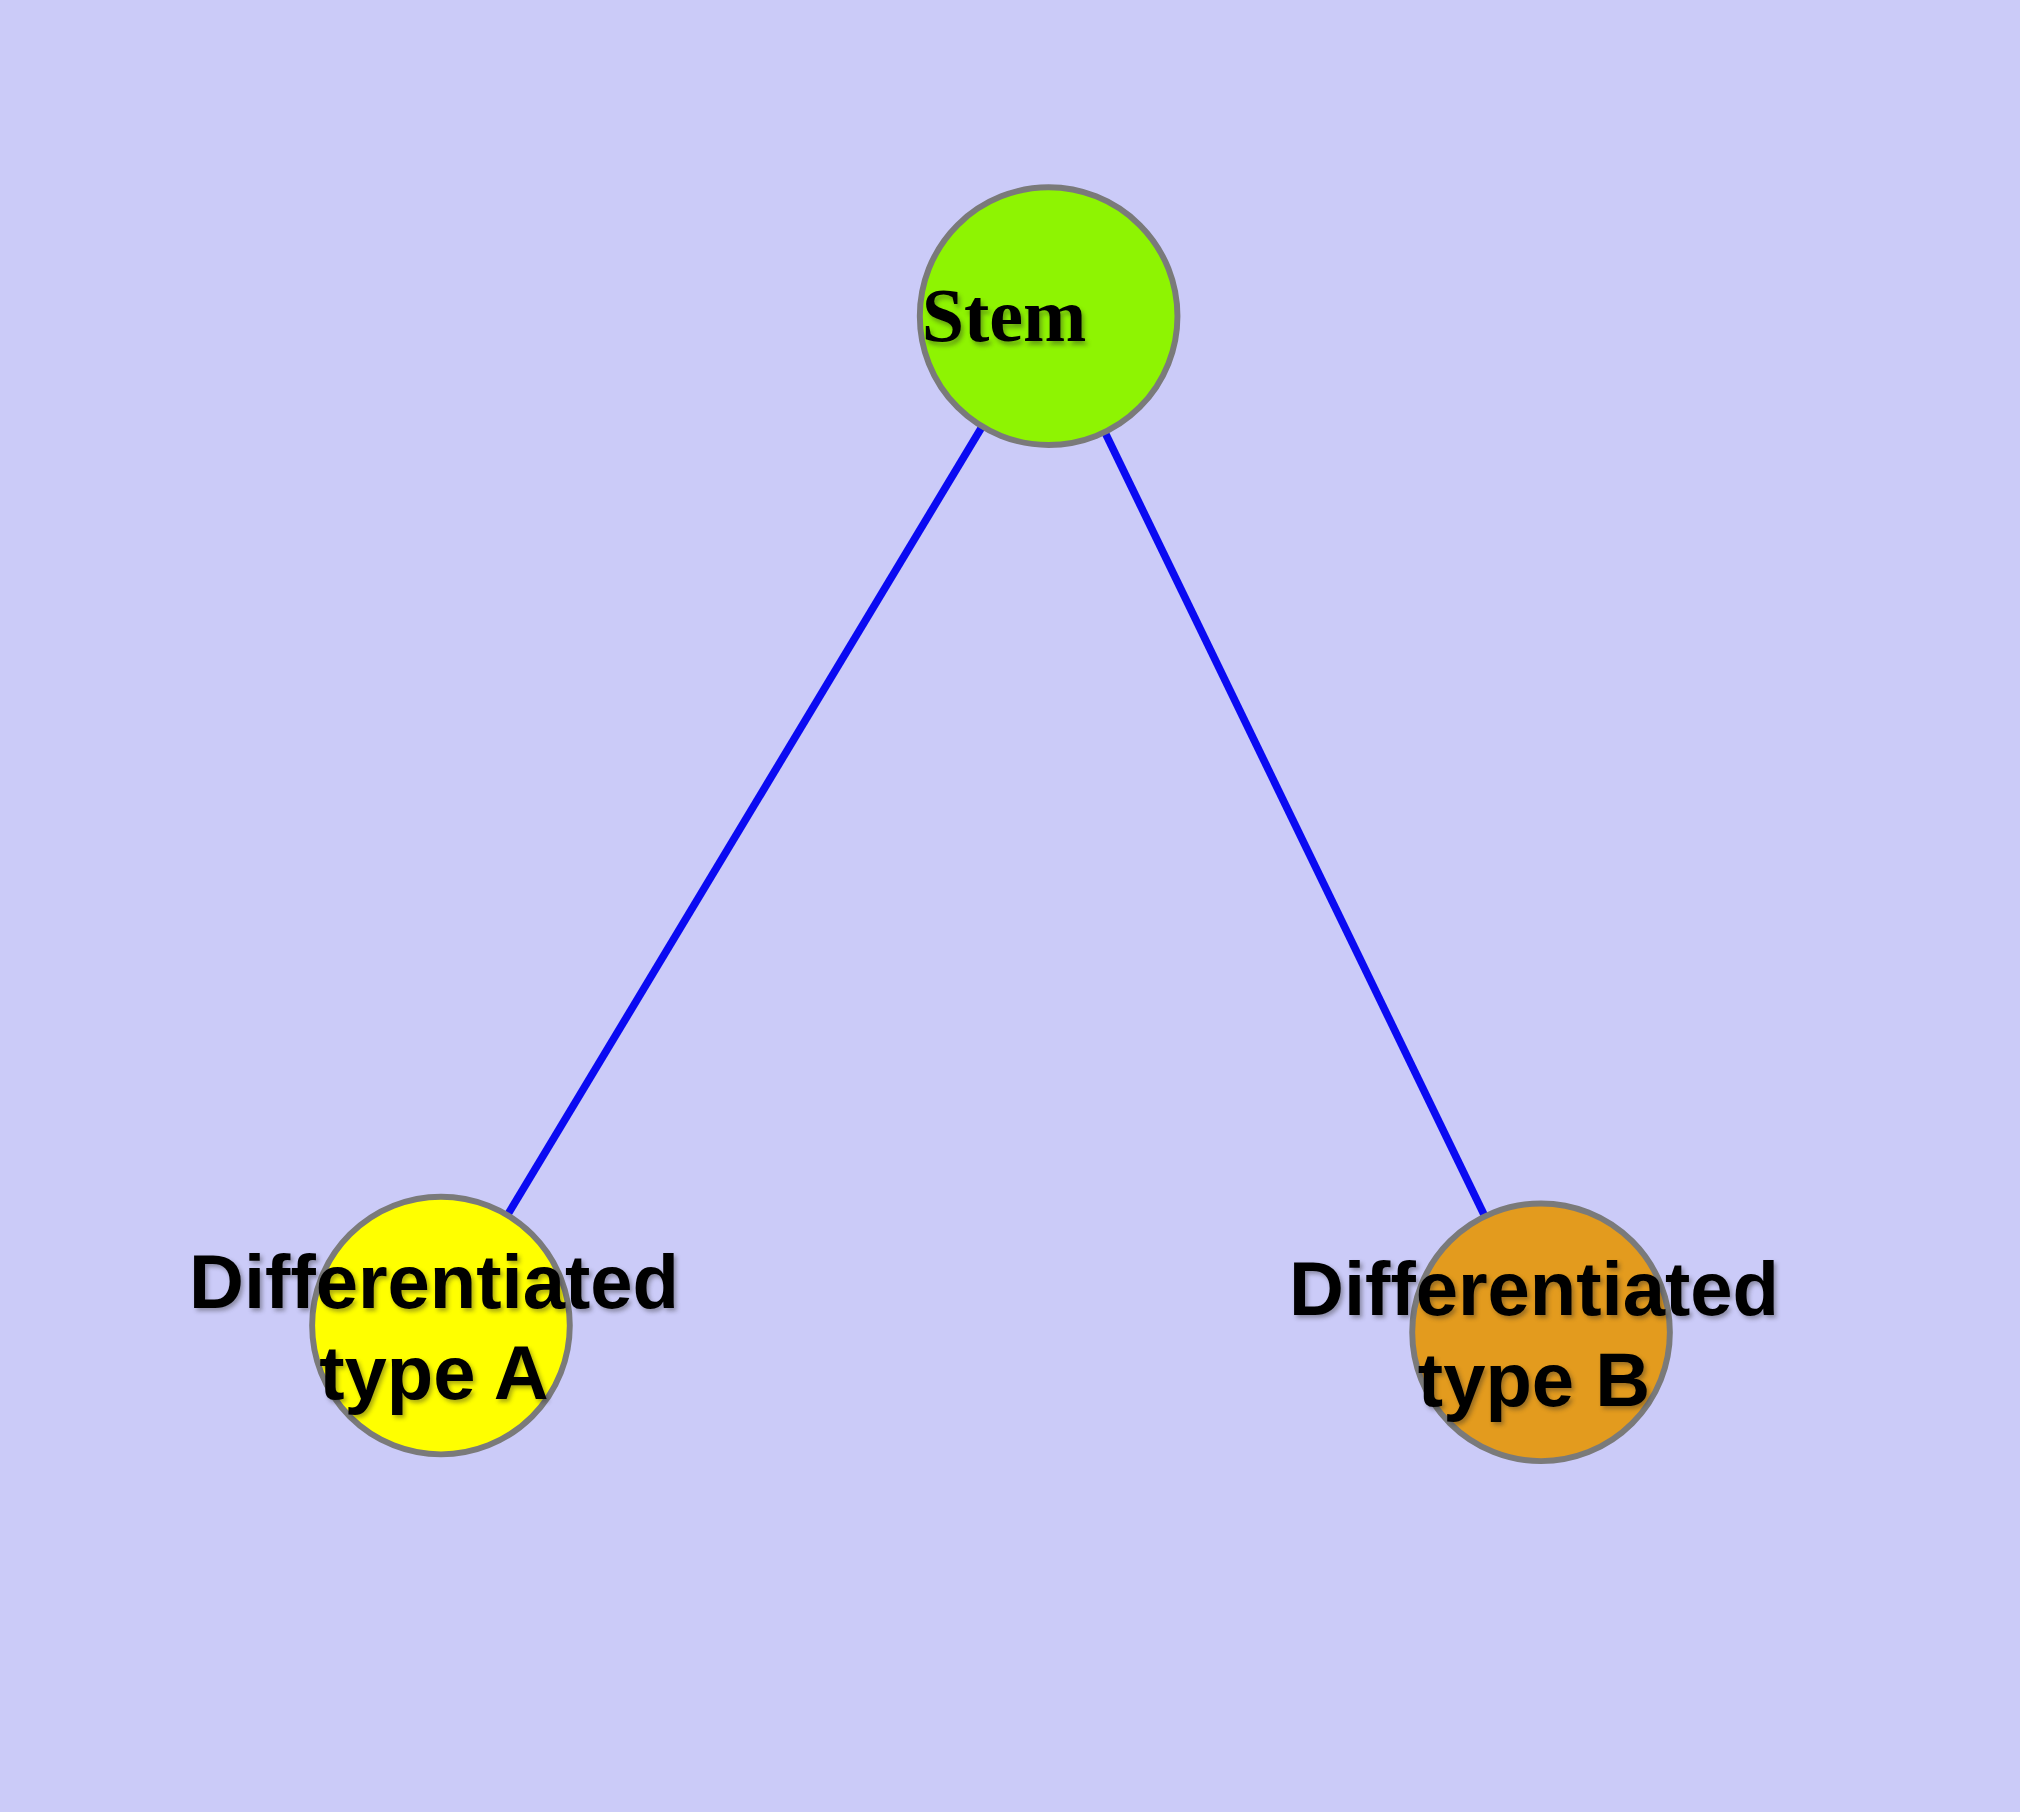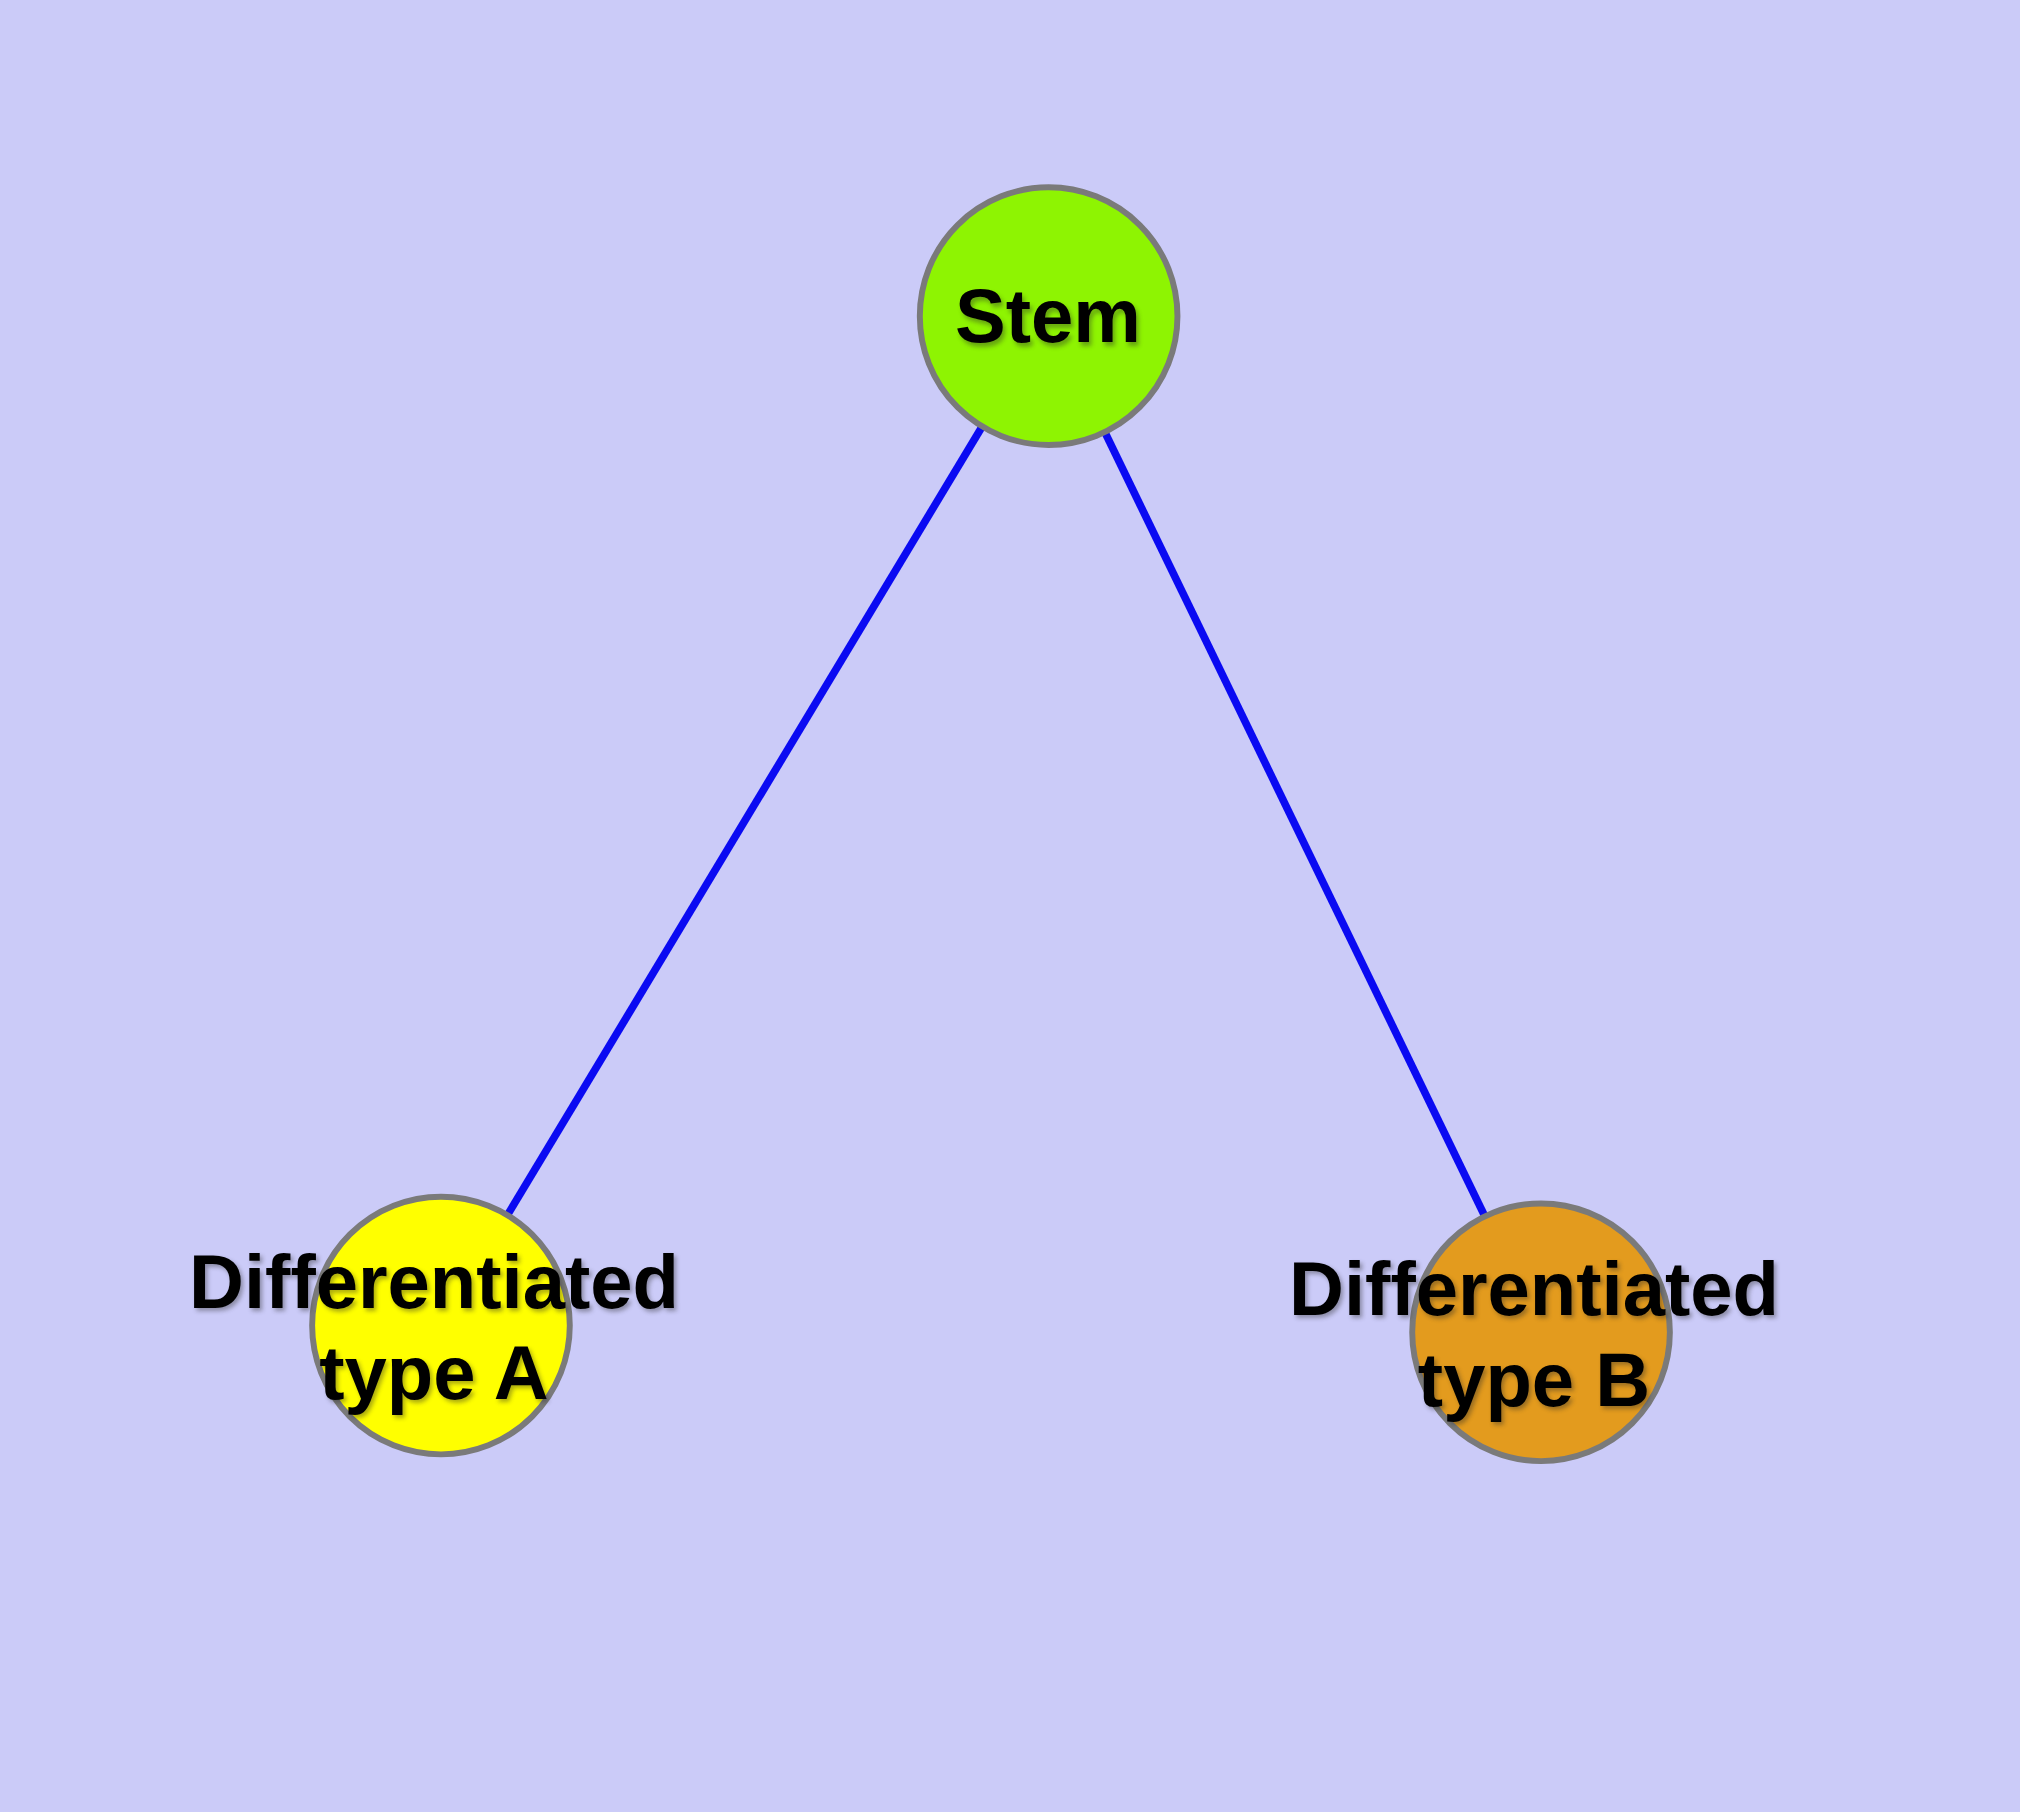--- a/index.html
+++ b/index.html
@@ -38,21 +38,21 @@
   <svg class="graph" viewBox="0 0 2384 2138">
 
     <line class="edge" x1="1237" y1="373" x2="520" y2="1564" stroke-width="9" stroke="#0a0af2"></line>
     <line class="edge" x1="1237" y1="373" x2="1818" y2="1572" stroke-width="9" stroke="#0a0af2"></line>
 
     <circle cx="1237" cy="373" r="152" stroke-width="7" fill="#8ef402" stroke="#7a7a7a"></circle>
     <circle cx="520" cy="1564" r="152" stroke-width="7" fill="#ffff00" stroke="#7a7a7a"></circle>
     <circle cx="1818" cy="1572" r="152" stroke-width="7" fill="#e39b1e" stroke="#7a7a7a"></circle>
   </svg>
 
-  <div class="node-label" style="left:1048px; top:316px;">Stem</div>
+  <div class="node-label" style="left:1004px; top:316px;font-family:Liberation Serif, serif;">Stem</div>
 
   <div class="node-label" style="left:434px; top:1327px;">Differentiated
 type A</div>
 
   <div class="node-label" style="left:1534px; top:1334px;">Differentiated
 type B</div>
 
 </div>
 
 

